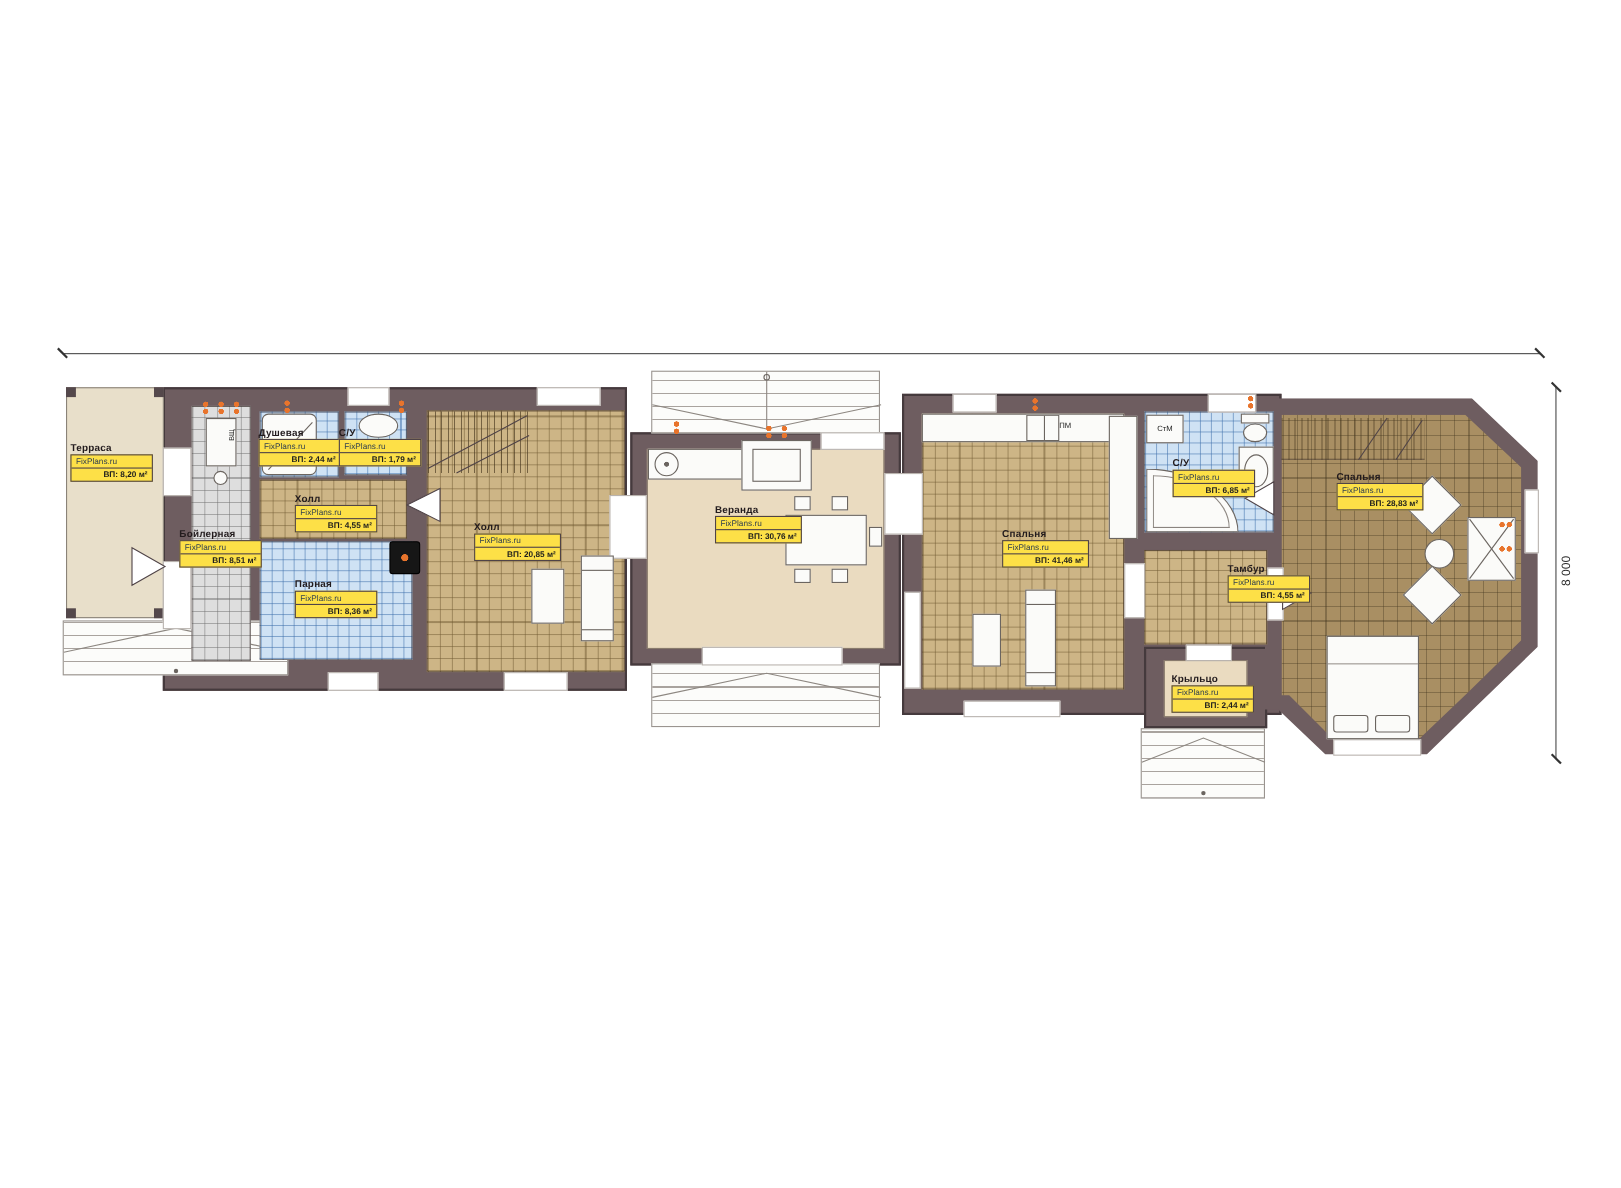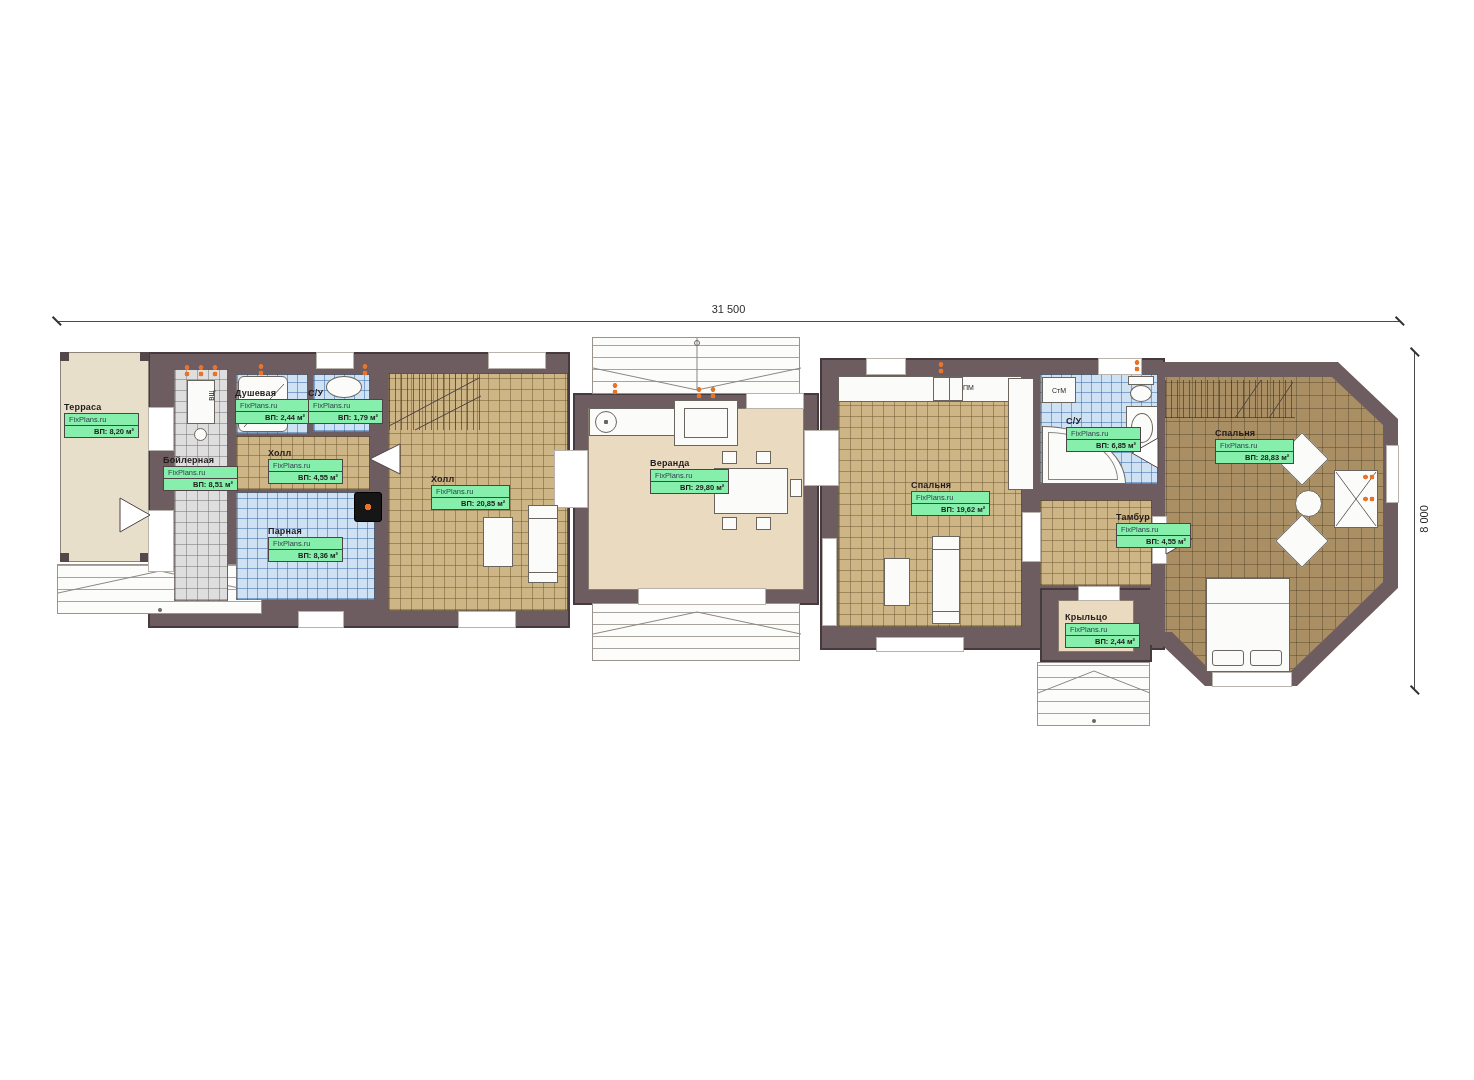--- a/index.html
+++ b/index.html
@@ -39,36 +39,35 @@
   .sconce-h{width:13px;height:6px;z-index:5;
     background-image:radial-gradient(circle at 3.5px 3px,#e8742c 2.3px,rgba(0,0,0,0) 2.6px),
                      radial-gradient(circle at 10px 3px,#e8742c 2.3px,rgba(0,0,0,0) 2.6px);}
   .stove{background:#161616;border:1px solid #000;border-radius:3px;z-index:4;
     background-image:radial-gradient(circle at 50% 50%,#e8742c 3px,rgba(0,0,0,0) 3.5px);}
   .post{background:#54484b;z-index:3;}
   svg.ol{position:absolute;z-index:4;overflow:visible;}
   
   .rlabel{z-index:6;}
   .rname{font-size:9px;font-weight:bold;color:#221b1d;margin-bottom:1px;letter-spacing:.2px;}
-  .lbox{background:#86efac;border:1px solid #4f4347;display:inline-block;min-width:56px;}
+  .lbox{background:#fde047;border:1px solid #4f4347;display:inline-block;min-width:56px;}
   .lbox .cell{font-size:7.5px;color:#33424f;padding:1px 4px;border-bottom:1px solid #4f4347;white-space:nowrap;}
   .lbox .cell:last-child{border-bottom:none;color:#1d1d1d;font-weight:bold;padding-left:29px;}
   .tinylabel{font-size:7px;color:#222;z-index:6;white-space:nowrap;}
   
   .dimline-h{height:1px;background:#4a4a4a;z-index:6;}
   .dimline-v{width:1px;background:#4a4a4a;z-index:6;}
   .tick{width:12px;height:1.5px;background:#333;transform:rotate(45deg);z-index:6;}
   .dimtext{font-size:11px;color:#2c2c2c;z-index:6;text-align:center;}
 </style>
 </head>
 <body>
 
 <div class="plan">
 
-  <div class="abs dimtext" style="left:57px;top:303px;width:1343px;">31 500</div>
   <div class="abs dimline-h" style="left:57px;top:321px;width:1343px;"></div>
   <div class="abs tick" style="left:51px;top:320px;"></div>
   <div class="abs tick" style="left:1394px;top:320px;"></div>
 
   <div class="abs dimline-v" style="left:1414px;top:352px;height:338px;"></div>
   <div class="abs tick" style="left:1409px;top:351px;"></div>
   <div class="abs tick" style="left:1409px;top:689px;"></div>
   <div class="abs dimtext" style="left:1396px;top:513px;width:56px;transform:rotate(-90deg);">8 000</div>
 
   <div class="abs plain-terrace" style="left:60px;top:352px;width:89px;height:210px;z-index:2;"></div>
@@ -240,21 +239,21 @@
   <div class="abs sconce" style="left:1134px;top:359px;"></div>
   <div class="abs sconce-h" style="left:1362px;top:474px;"></div>
   <div class="abs sconce-h" style="left:1362px;top:496px;"></div>
 
   <div class="abs tinylabel" style="left:206px;top:392px;transform:rotate(-90deg);font-size:6.5px;">ВЩ</div>
 
   <div class="abs rlabel" style="left:64px;top:402px;width:80px;">
     <div class="rname">Терраса</div>
     <div class="lbox"><div class="cell">FixPlans.ru</div><div class="cell">ВП: 8,20 м²</div></div>
   </div>
-  <div class="abs rlabel" style="left:163px;top:455px;width:78px;">
+  <div class="abs rlabel" style="left:163px;top:480px;width:78px;">
     <div class="rname">Бойлерная</div>
     <div class="lbox"><div class="cell">FixPlans.ru</div><div class="cell">ВП: 8,51 м²</div></div>
   </div>
   <div class="abs rlabel" style="left:235px;top:388px;width:74px;">
     <div class="rname">Душевая</div>
     <div class="lbox"><div class="cell">FixPlans.ru</div><div class="cell">ВП: 2,44 м²</div></div>
   </div>
   <div class="abs rlabel" style="left:308px;top:388px;width:66px;">
     <div class="rname">С/У</div>
     <div class="lbox"><div class="cell">FixPlans.ru</div><div class="cell">ВП: 1,79 м²</div></div>
@@ -266,25 +265,25 @@
   <div class="abs rlabel" style="left:268px;top:526px;width:74px;">
     <div class="rname">Парная</div>
     <div class="lbox"><div class="cell">FixPlans.ru</div><div class="cell">ВП: 8,36 м²</div></div>
   </div>
   <div class="abs rlabel" style="left:431px;top:474px;width:74px;">
     <div class="rname">Холл</div>
     <div class="lbox"><div class="cell">FixPlans.ru</div><div class="cell">ВП: 20,85 м²</div></div>
   </div>
   <div class="abs rlabel" style="left:650px;top:458px;width:76px;">
     <div class="rname">Веранда</div>
-    <div class="lbox"><div class="cell">FixPlans.ru</div><div class="cell">ВП: 29,80 м²</div></div>
+    <div class="lbox"><div class="cell">FixPlans.ru</div><div class="cell">ВП: 30,76 м²</div></div>
   </div>
   <div class="abs rlabel" style="left:911px;top:480px;width:76px;">
     <div class="rname">Спальня</div>
-    <div class="lbox"><div class="cell">FixPlans.ru</div><div class="cell">ВП: 19,62 м²</div></div>
+    <div class="lbox"><div class="cell">FixPlans.ru</div><div class="cell">ВП: 41,46 м²</div></div>
   </div>
   <div class="abs rlabel" style="left:1066px;top:416px;width:68px;">
     <div class="rname">С/У</div>
     <div class="lbox"><div class="cell">FixPlans.ru</div><div class="cell">ВП: 6,85 м²</div></div>
   </div>
   <div class="abs rlabel" style="left:1116px;top:512px;width:70px;">
     <div class="rname">Тамбур</div>
     <div class="lbox"><div class="cell">FixPlans.ru</div><div class="cell">ВП: 4,55 м²</div></div>
   </div>
   <div class="abs rlabel" style="left:1065px;top:612px;width:66px;">

